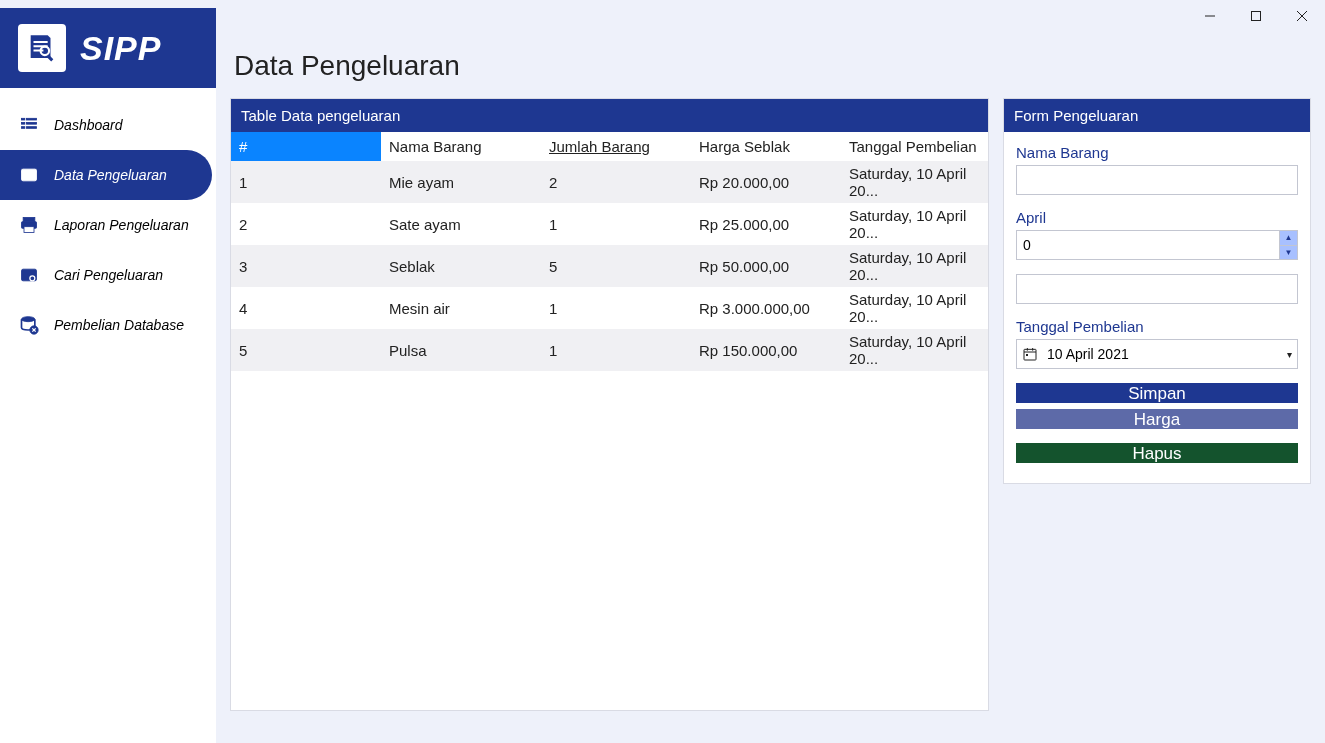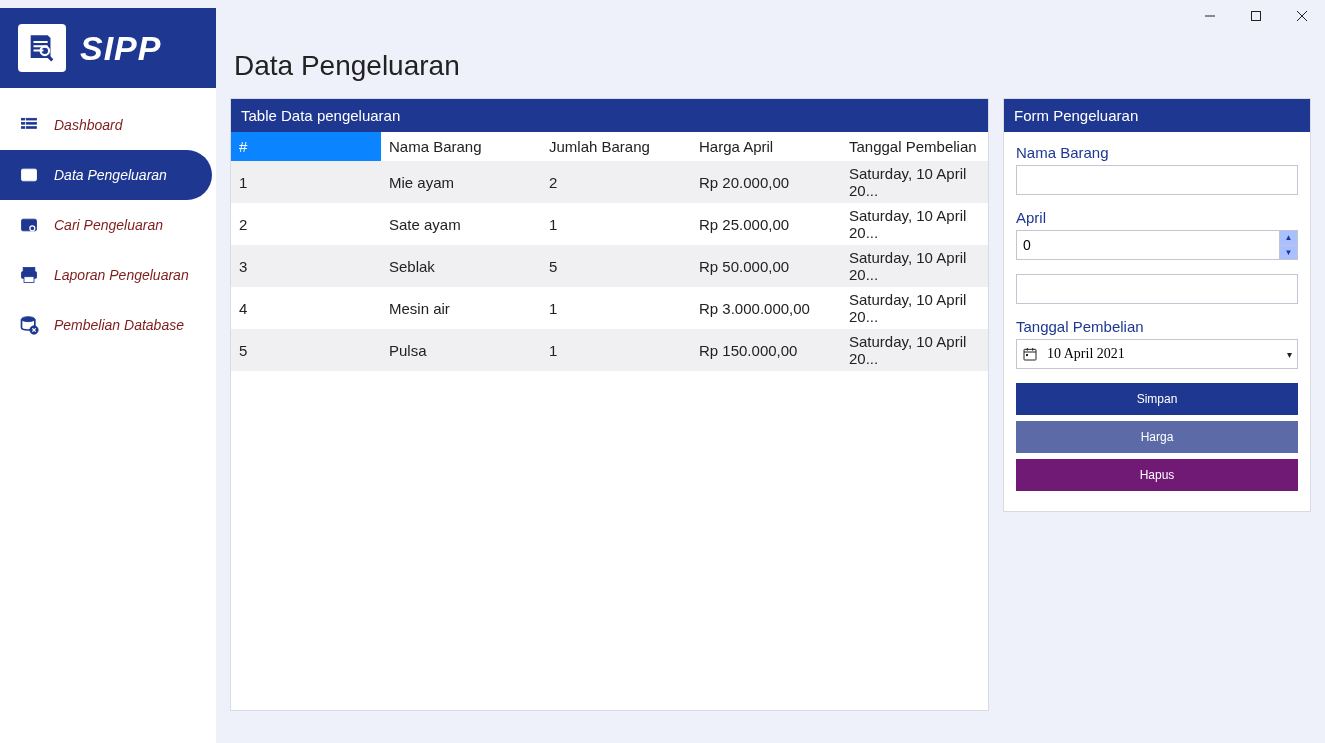--- a/index.html
+++ b/index.html
@@ -10,21 +10,21 @@
   .window-controls { position:absolute; top:0; right:0; height:32px; display:flex; z-index:10; }
   .window-controls div { width:46px; height:32px; display:flex; align-items:center; justify-content:center; font-size:14px; color:#222; }
 
   
   .sidebar { position:absolute; left:0; top:8px; width:216px; height:100%; background:#ffffff;font-style:italic; }
   .brand { background:#1e3791; height:80px; display:flex; align-items:center; padding-left:18px; gap:14px; }
   .brand .logo { width:48px; height:48px; background:#fff; border-radius:4px; display:flex; align-items:center; justify-content:center; }
   .brand .title { color:#fff; font-size:34px; font-weight:600; letter-spacing:1px; }
 
   .nav { padding-top:12px; }
-  .nav-item { display:flex; align-items:center; gap:14px; height:50px; padding-left:18px; font-size:14px; color:#7f1d1d; cursor:pointer; border-top-right-radius:25px; border-bottom-right-radius:25px; margin-right:4px; }
+  .nav-item { display:flex; align-items:center; gap:14px; height:50px; padding-left:18px; font-size:14px; color:#000000; cursor:pointer; border-top-right-radius:25px; border-bottom-right-radius:25px; margin-right:4px; }
   .nav-item.active { background:#1e3791; color:#fff; }
   .nav-item .nav-icon { width:22px; height:22px; display:flex; align-items:center; justify-content:center; }
   .nav-item.active svg { fill:#fff; stroke:#fff; }
   .nav-item svg { fill:#1e3791; stroke:#1e3791; }
 
   
   .main { position:absolute; left:216px; top:32px; right:0; bottom:0; padding:14px; }
   .page-title { font-size:28px; color:#222; margin:4px 0 16px 4px; font-weight:400; }
 
   .content-row { display:flex; gap:14px; height:calc(100% - 70px); }
@@ -37,45 +37,45 @@
   table { width:100%; border-collapse:collapse; font-size:15px; }
   thead th { text-align:left; font-weight:400; padding:6px 8px; background:#fff; color:#222; }
   thead th.selected { background:#0a84ff; color:#fff; }
   tbody td { padding:4px 8px; color:#222; }
   tbody tr:nth-child(odd) { background:#f0f0f3; }
   tbody tr:nth-child(even) { background:#ffffff; }
 
   
   .col-idx { width:150px; }
   .col-name { width:160px; }
-  .col-qty  { width:150px; }
+  .col-qty  { width:150px;text-decoration:underline; }
   .col-price{ width:150px; }
   .col-date { }
 
   
   .form-panel { width:308px; padding-bottom:10px; height:fit-content; }
   .form-body { padding:12px 12px 4px 12px; }
   .fld-label { color:#1e3791; font-size:15px; margin-bottom:4px; }
   .fld { margin-bottom:14px; }
   .txt { width:100%; height:30px; border:1px solid #c3c6d1; background:#fff; padding:0 6px; font-size:14px; }
   .spinner-wrap { position:relative; }
   .spinner-wrap .txt { padding-right:22px; }
   .spin-btns { position:absolute; right:1px; top:1px; bottom:1px; width:18px; background:#a8c0ff; display:flex; flex-direction:column; }
   .spin-btns div { flex:1; display:flex; align-items:center; justify-content:center; font-size:8px; color:#1e3791; border-left:1px solid #c3c6d1; }
   .spin-btns div:first-child { border-bottom:1px solid #c3c6d1; }
 
   .date-wrap { position:relative; }
-  .date-wrap .txt { padding-left:30px; padding-right:24px;font-family:Liberation Serif, serif; }
+  .date-wrap .txt { padding-left:30px; padding-right:24px; }
   .date-icon { position:absolute; left:6px; top:50%; transform:translateY(-50%); width:16px; height:16px; }
   .date-caret { position:absolute; right:6px; top:50%; transform:translateY(-50%); font-size:10px; color:#222; }
 
-  .btn { width:100%; height:32px; border:none; color:#fff; font-size:12px; margin-bottom:6px; cursor:pointer; }
+  .btn { width:100%; height:20px; border:none; color:#fff; font-size:17px; margin-bottom:6px; cursor:pointer; }
   .btn-primary { background:#1e3791; }
   .btn-secondary { background:#5d6aa8; }
-  .btn-tert { background:#701a75; }
+  .btn-tert { background:#14532d;margin-top:8px; }
 </style>
 </head>
 <body>
 
 <div class="window-controls">
   <div>
     <svg width="10" height="10">
         <line x1="0" y1="5" x2="10" y2="5" stroke="#222" stroke-width="1"></line>
       </svg>
   </div>
@@ -127,36 +127,36 @@
             <rect x="3" y="5" width="18" height="14" rx="2"></rect>
             <rect x="3" y="5" width="18" height="4" fill="#fff" opacity="0.25"></rect>
           </svg>
       </span>
       <span>Data Pengeluaran</span>
     </div>
 
     <div class="nav-item">
       <span class="nav-icon">
         <svg width="20" height="20" viewBox="0 0 24 24">
-            <rect x="3" y="5" width="18" height="14" rx="2"></rect>
-            <circle cx="16" cy="16" r="3" fill="none" stroke="#fff" stroke-width="1.5"></circle>
-          </svg>
-      </span>
-      <span>Cari Pengeluaran</span>
-    </div>
-
-    <div class="nav-item">
-      <span class="nav-icon">
-        <svg width="20" height="20" viewBox="0 0 24 24">
             <rect x="5" y="3" width="14" height="5"></rect>
             <rect x="3" y="8" width="18" height="8" rx="1"></rect>
             <rect x="6" y="14" width="12" height="7" fill="#fff" stroke="#1e3791"></rect>
           </svg>
       </span>
       <span>Laporan Pengeluaran</span>
+    </div>
+
+    <div class="nav-item">
+      <span class="nav-icon">
+        <svg width="20" height="20" viewBox="0 0 24 24">
+            <rect x="3" y="5" width="18" height="14" rx="2"></rect>
+            <circle cx="16" cy="16" r="3" fill="none" stroke="#fff" stroke-width="1.5"></circle>
+          </svg>
+      </span>
+      <span>Cari Pengeluaran</span>
     </div>
 
     <div class="nav-item">
       <span class="nav-icon">
         <svg width="20" height="20" viewBox="0 0 24 24">
             <ellipse cx="11" cy="5" rx="8" ry="3"></ellipse>
             <path d="M3 5v10c0 1.7 3.6 3 8 3s8-1.3 8-3V5" fill="none" stroke="#1e3791" stroke-width="2"></path>
             <circle cx="18" cy="18" r="5" fill="#1e3791"></circle>
             <line x1="16" y1="16" x2="20" y2="20" stroke="#fff" stroke-width="1.5"></line>
             <line x1="20" y1="16" x2="16" y2="20" stroke="#fff" stroke-width="1.5"></line>
@@ -176,21 +176,21 @@
 
     <div class="panel table-panel">
       <div class="panel-header">Table Data pengeluaran</div>
       <div class="table-wrap">
         <table>
           <thead>
             <tr>
               <th class="col-idx selected">#</th>
               <th class="col-name">Nama Barang</th>
               <th class="col-qty">Jumlah Barang</th>
-              <th class="col-price">Harga April</th>
+              <th class="col-price">Harga Seblak</th>
               <th class="col-date">Tanggal Pembelian</th>
             </tr>
           </thead>
           <tbody id="table-body">
               <tr>
                 <td>1</td>
                 <td>Mie ayam</td>
                 <td>2</td>
                 <td>Rp  20.000,00</td>
                 <td>Saturday, 10 April 20...</td>

